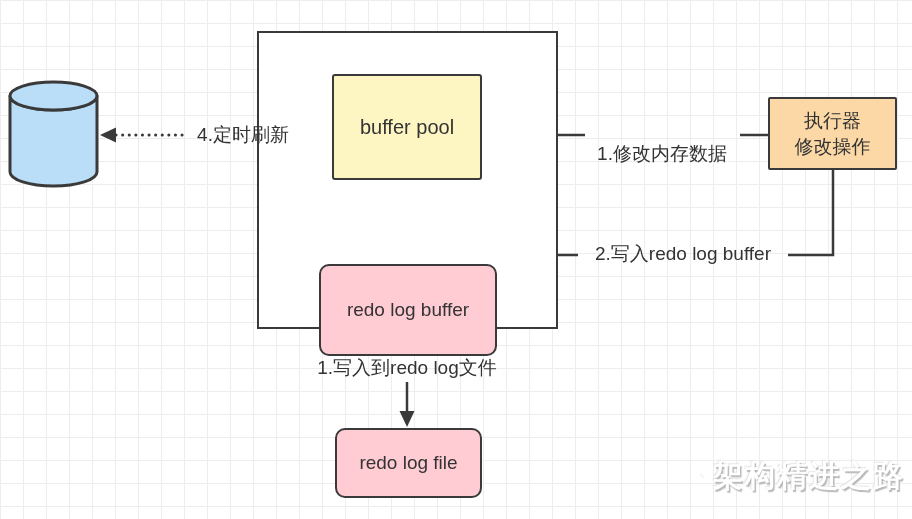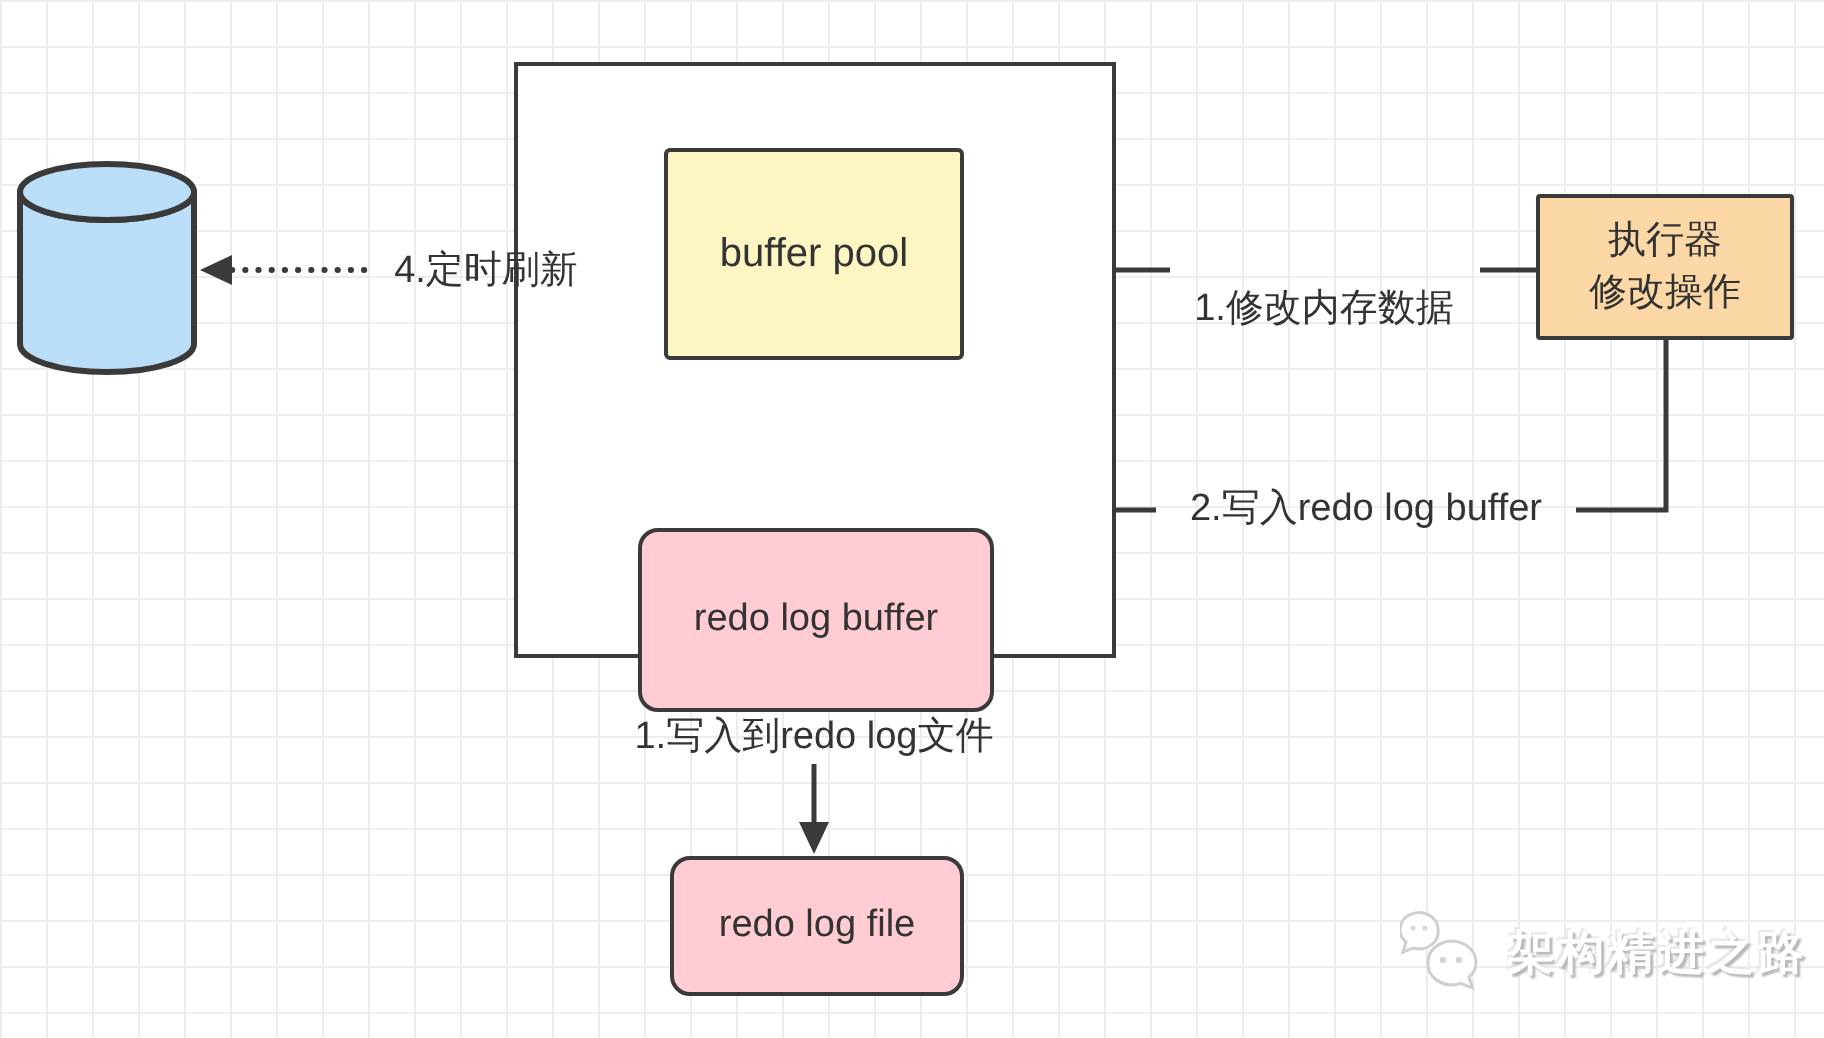--- a/index.html
+++ b/index.html
@@ -35,21 +35,21 @@
   }
   .label-1{left:562px;top:123px;width:200px;height:24px;margin-top:19px;}
   .label-2{left:558px;top:242px;width:250px;height:24px;}
   .label-3{left:287px;top:356px;width:240px;height:24px;}
   .label-4{left:163px;top:123px;width:160px;height:24px;}
   .watermark{
     left:700px;top:452px;width:205px;height:48px;
     display:flex;align-items:center;gap:8px;
   }
   .watermark-text{
-    font-size:23px;font-weight:bold;letter-spacing:2px;
+    font-size:30px;font-weight:bold;letter-spacing:2px;
     color:#ffffff;
     text-shadow:1.5px 1.5px 1px #b9b9b9, -1px -1px 1px #e4e4e4;
     white-space:nowrap;
   }
   svg.overlay{left:0;top:0;}
 </style>
 </head>
 <body>
 
 <div class="stage">

